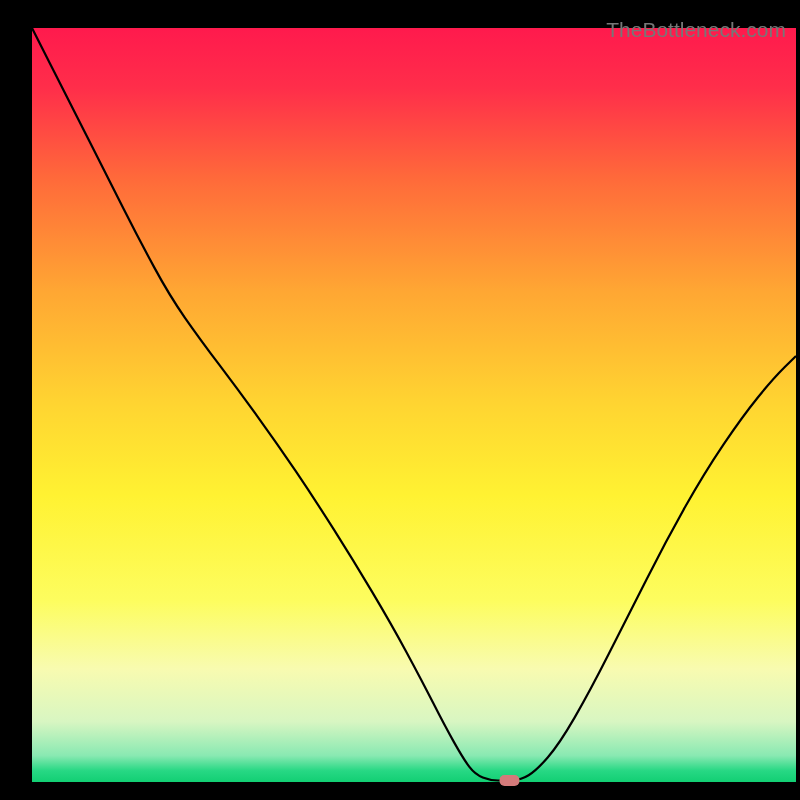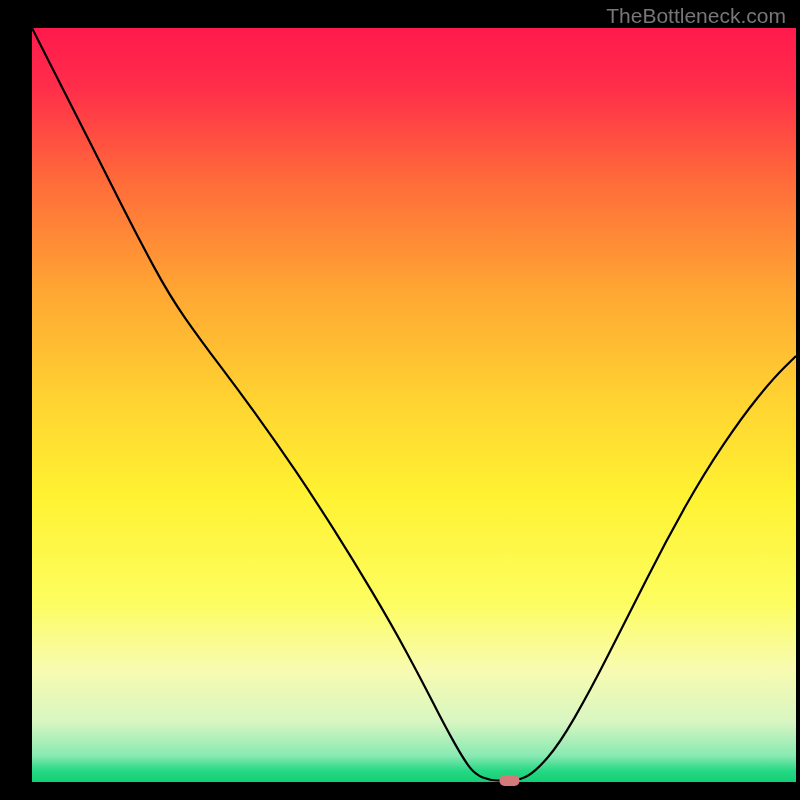--- a/index.html
+++ b/index.html
@@ -8,21 +8,21 @@
     background: #fff;
     font-family: Arial, sans-serif;
   }
   .chart-container {
     position: relative;
     width: 800px;
     height: 800px;
   }
   .watermark {
     position: absolute;
-    top: 4px;
+    top: 18px;
     right: 14px;
     font-size: 21px;
     color: #777;
     font-family: Arial, sans-serif;
     z-index: 10;
   }
   svg {
     display: block;
   }
 </style>

